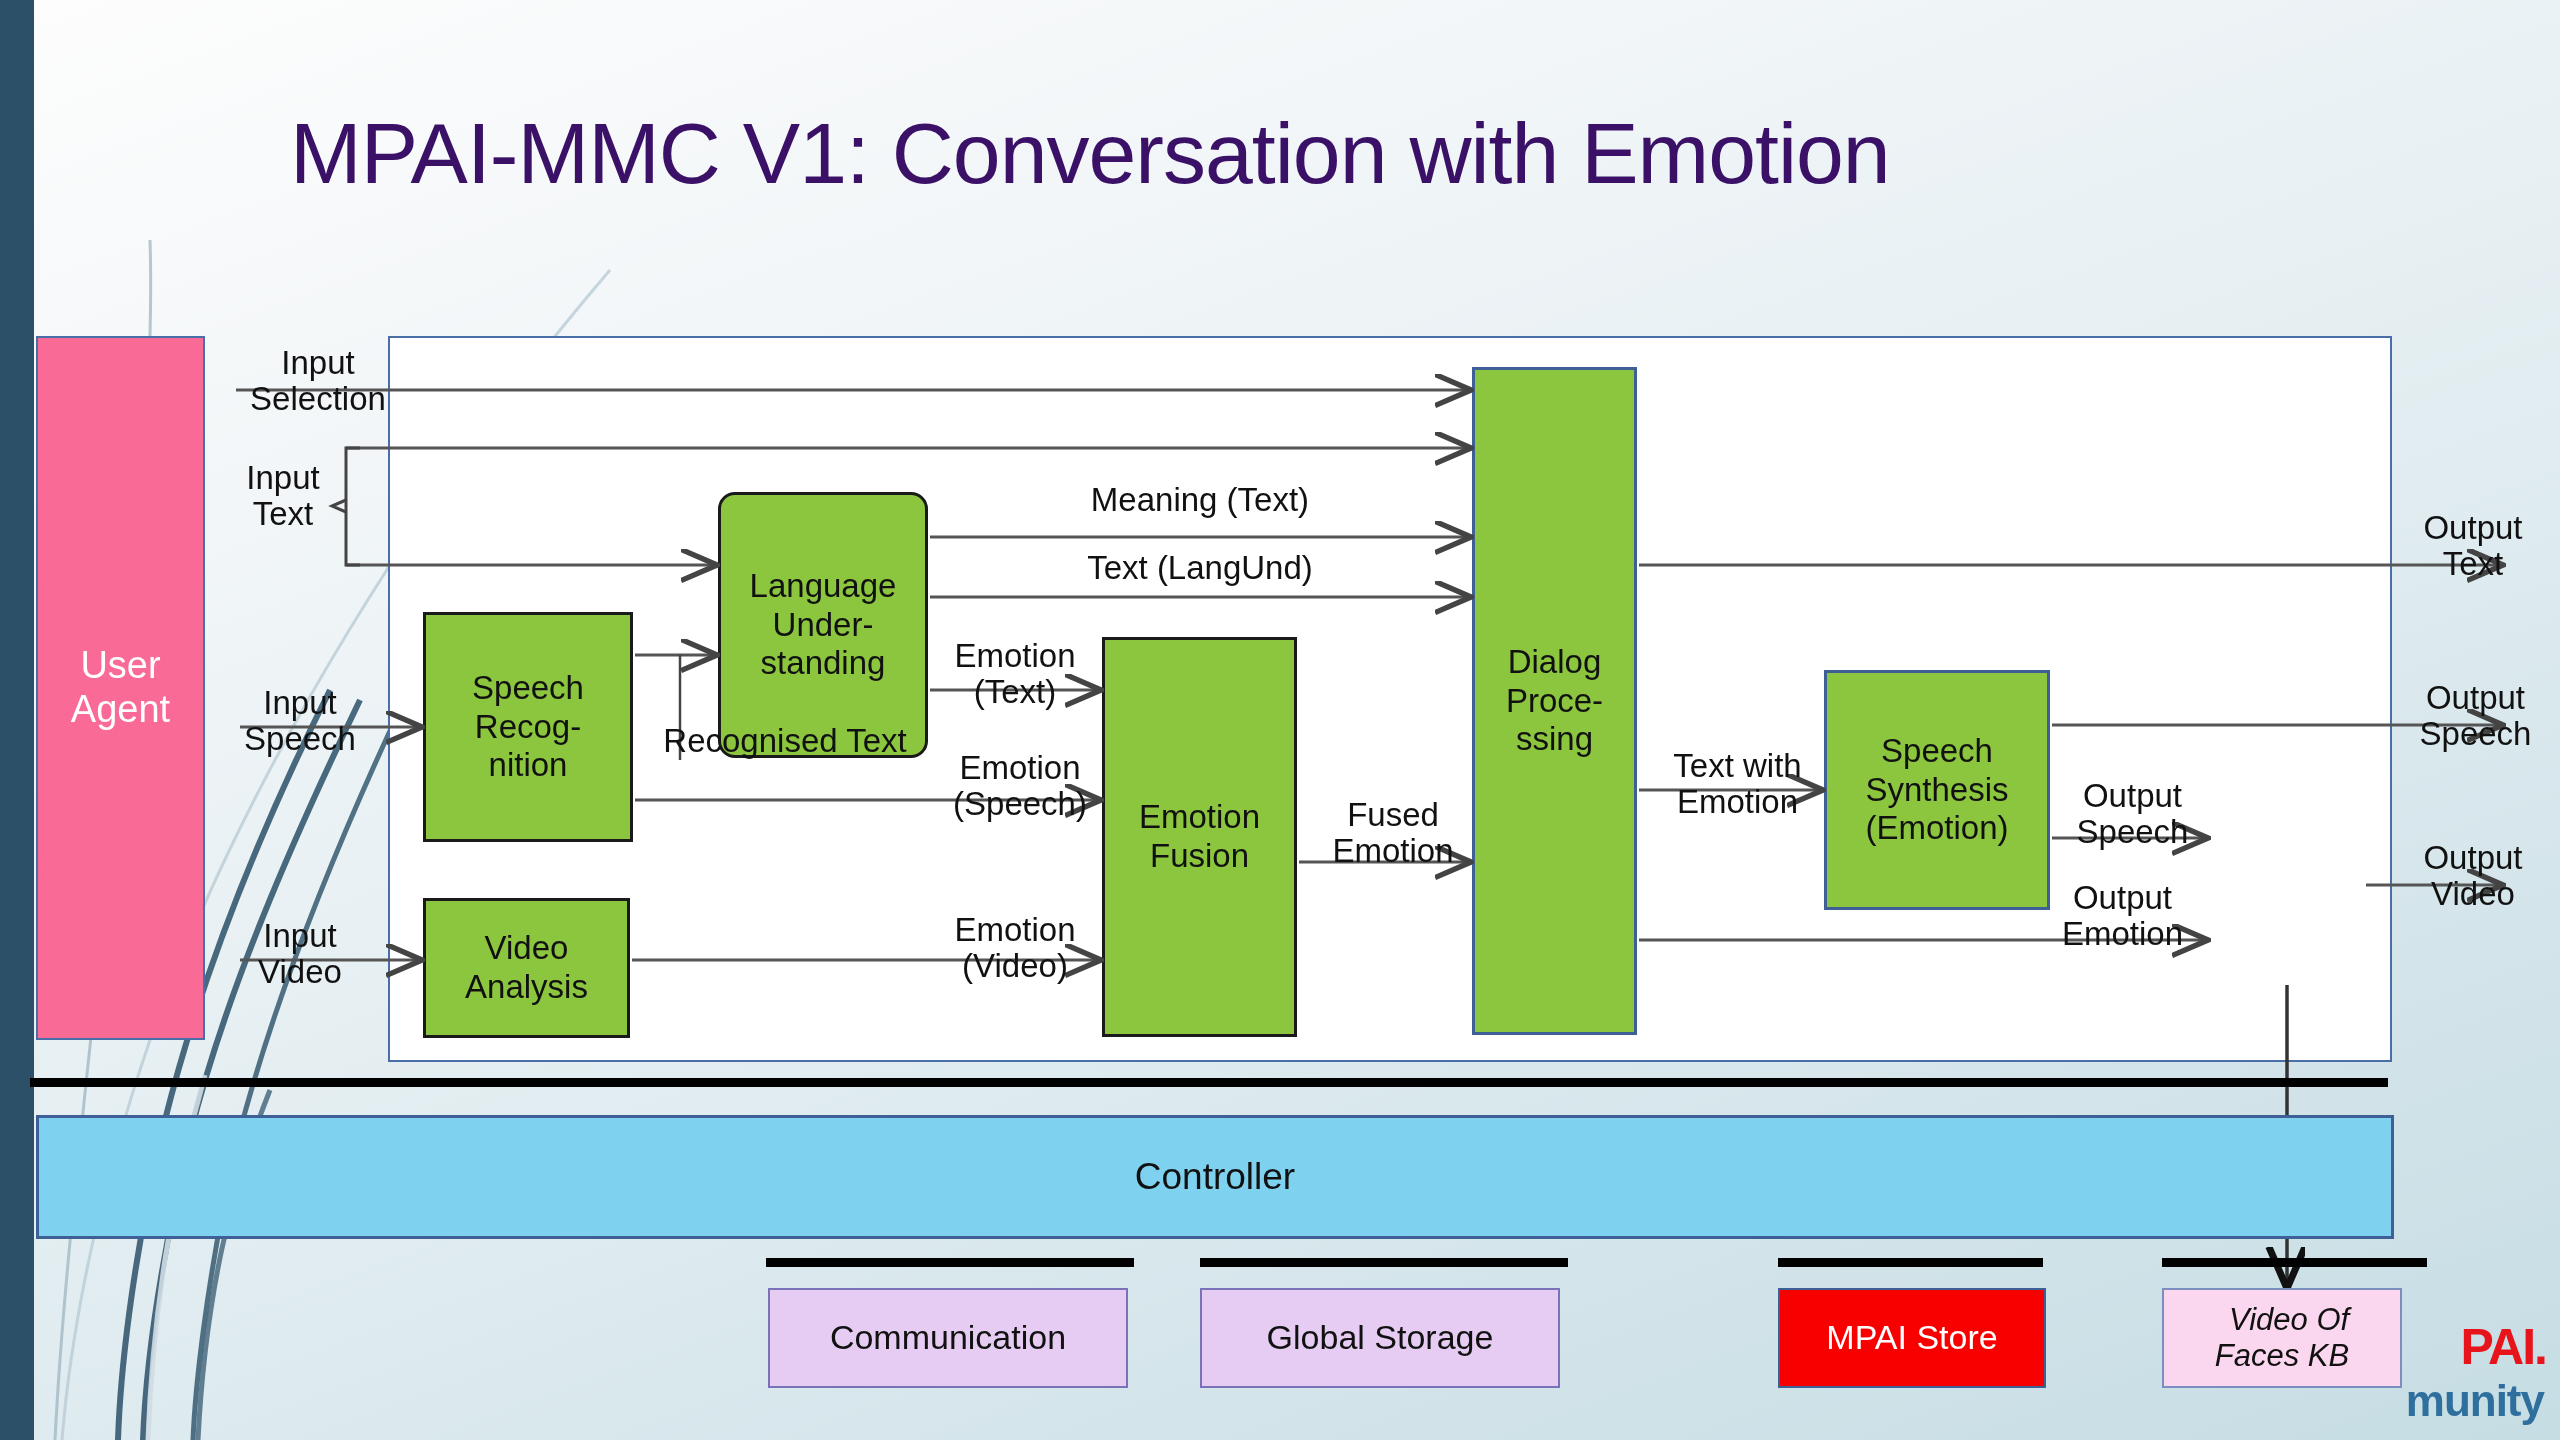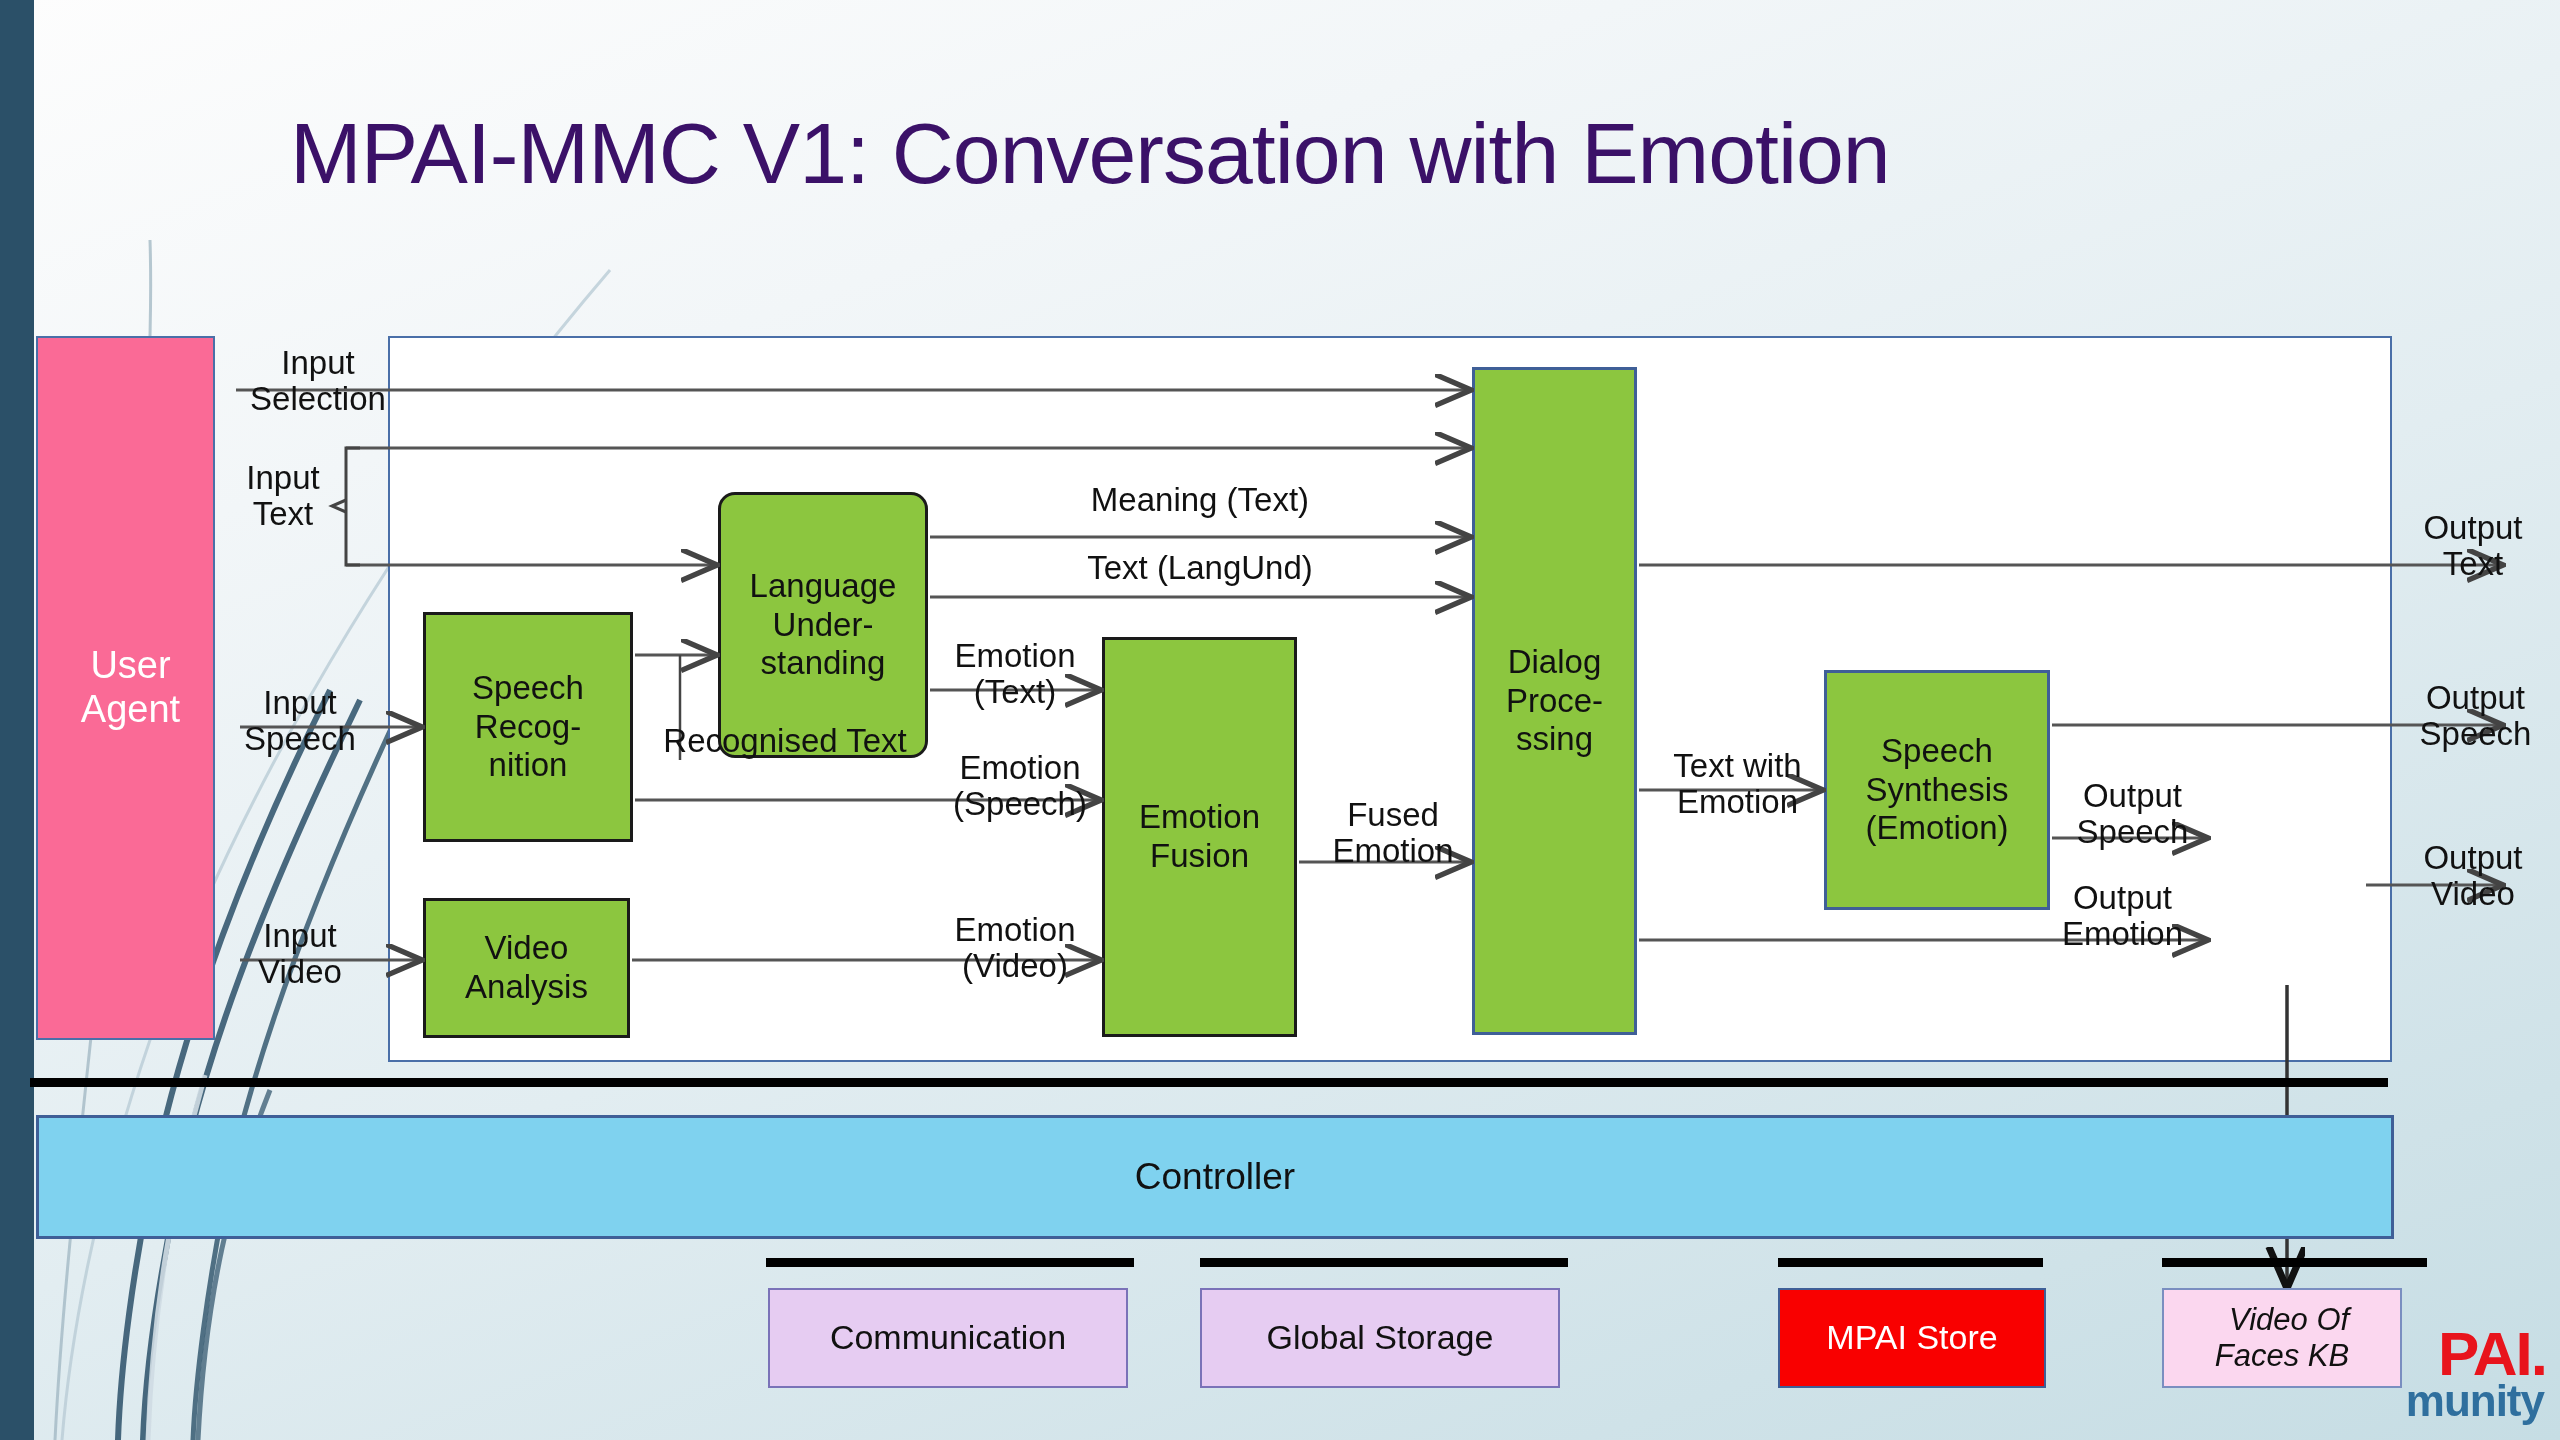--- a/index.html
+++ b/index.html
@@ -28,21 +28,21 @@
     font-size:86px;line-height:1;color:#3b1168;
     font-family:"Liberation Sans", sans-serif;
     letter-spacing:-1px;font-weight:400;white-space:nowrap;
   }
 
   
   .user-agent{
     position:absolute;left:36px;top:336px;width:165px;height:700px;
     background:#fa6a96;border:2px solid #4a6fa8;
     color:#ffffff;font-size:38px;line-height:1.15;
-    display:flex;align-items:center;justify-content:center;text-align:center;padding-left:10px;
+    display:flex;align-items:center;justify-content:center;text-align:center;
   }
 
   
   .aiw{
     position:absolute;left:388px;top:336px;width:2000px;height:722px;
     background:#ffffff;border:2px solid #4a6fa8;
   }
 
   
   .aim{
@@ -74,21 +74,21 @@
 
   
   .lbl{
     position:absolute;font-size:33px;color:#111;line-height:1.08;
     text-align:center;white-space:nowrap;
   }
 
   
   .logo{position:absolute;right:6px;bottom:6px;width:250px;height:120px;}
   .logo .pai{
-    position:absolute;right:8px;top:4px;font-size:62px;font-weight:bold;
+    position:absolute;right:8px;top:4px;font-size:50px;font-weight:bold;
     color:#e8141c;letter-spacing:-2px;font-family:"Liberation Sans",sans-serif;
   }
   .logo .comm{
     position:absolute;right:10px;top:62px;font-size:44px;font-weight:bold;
     color:#2f6f9e;letter-spacing:-1px;font-family:"Liberation Sans",sans-serif;
   }
   svg{display:block;}
 </style>
 </head>
 <body>

